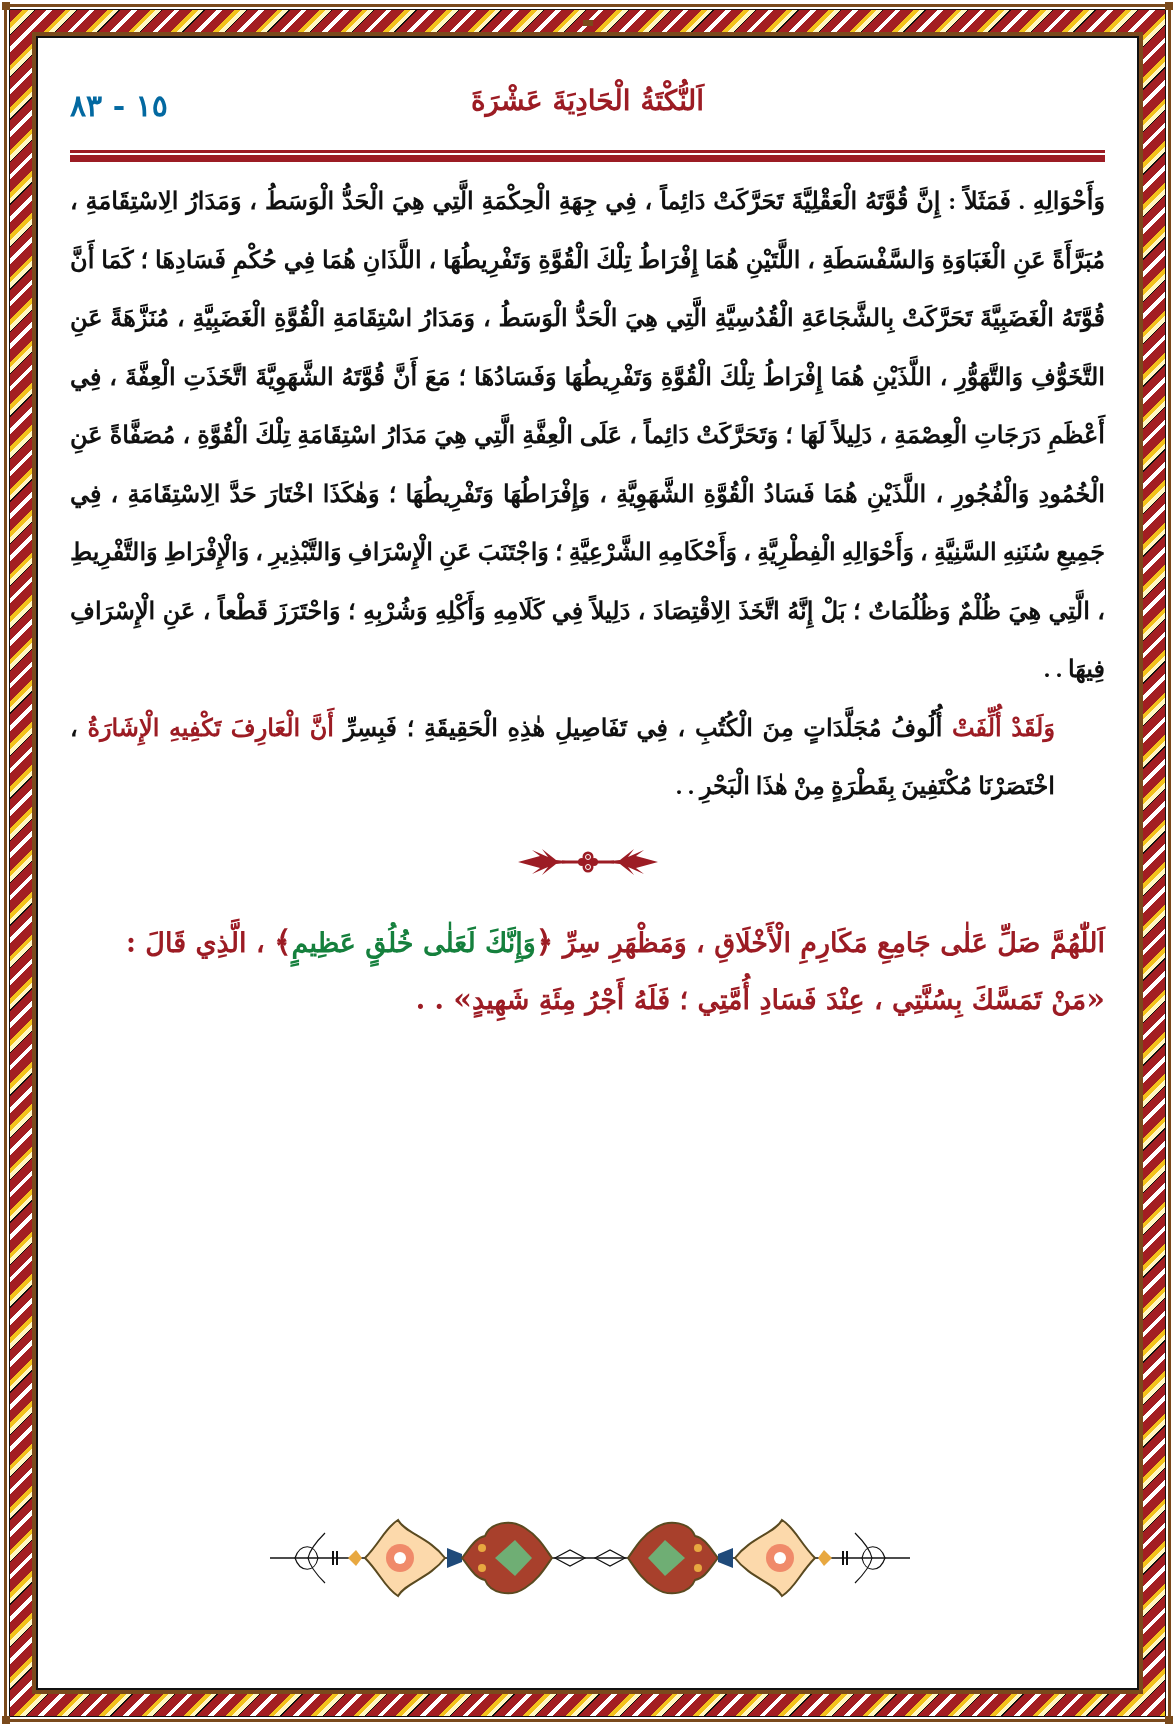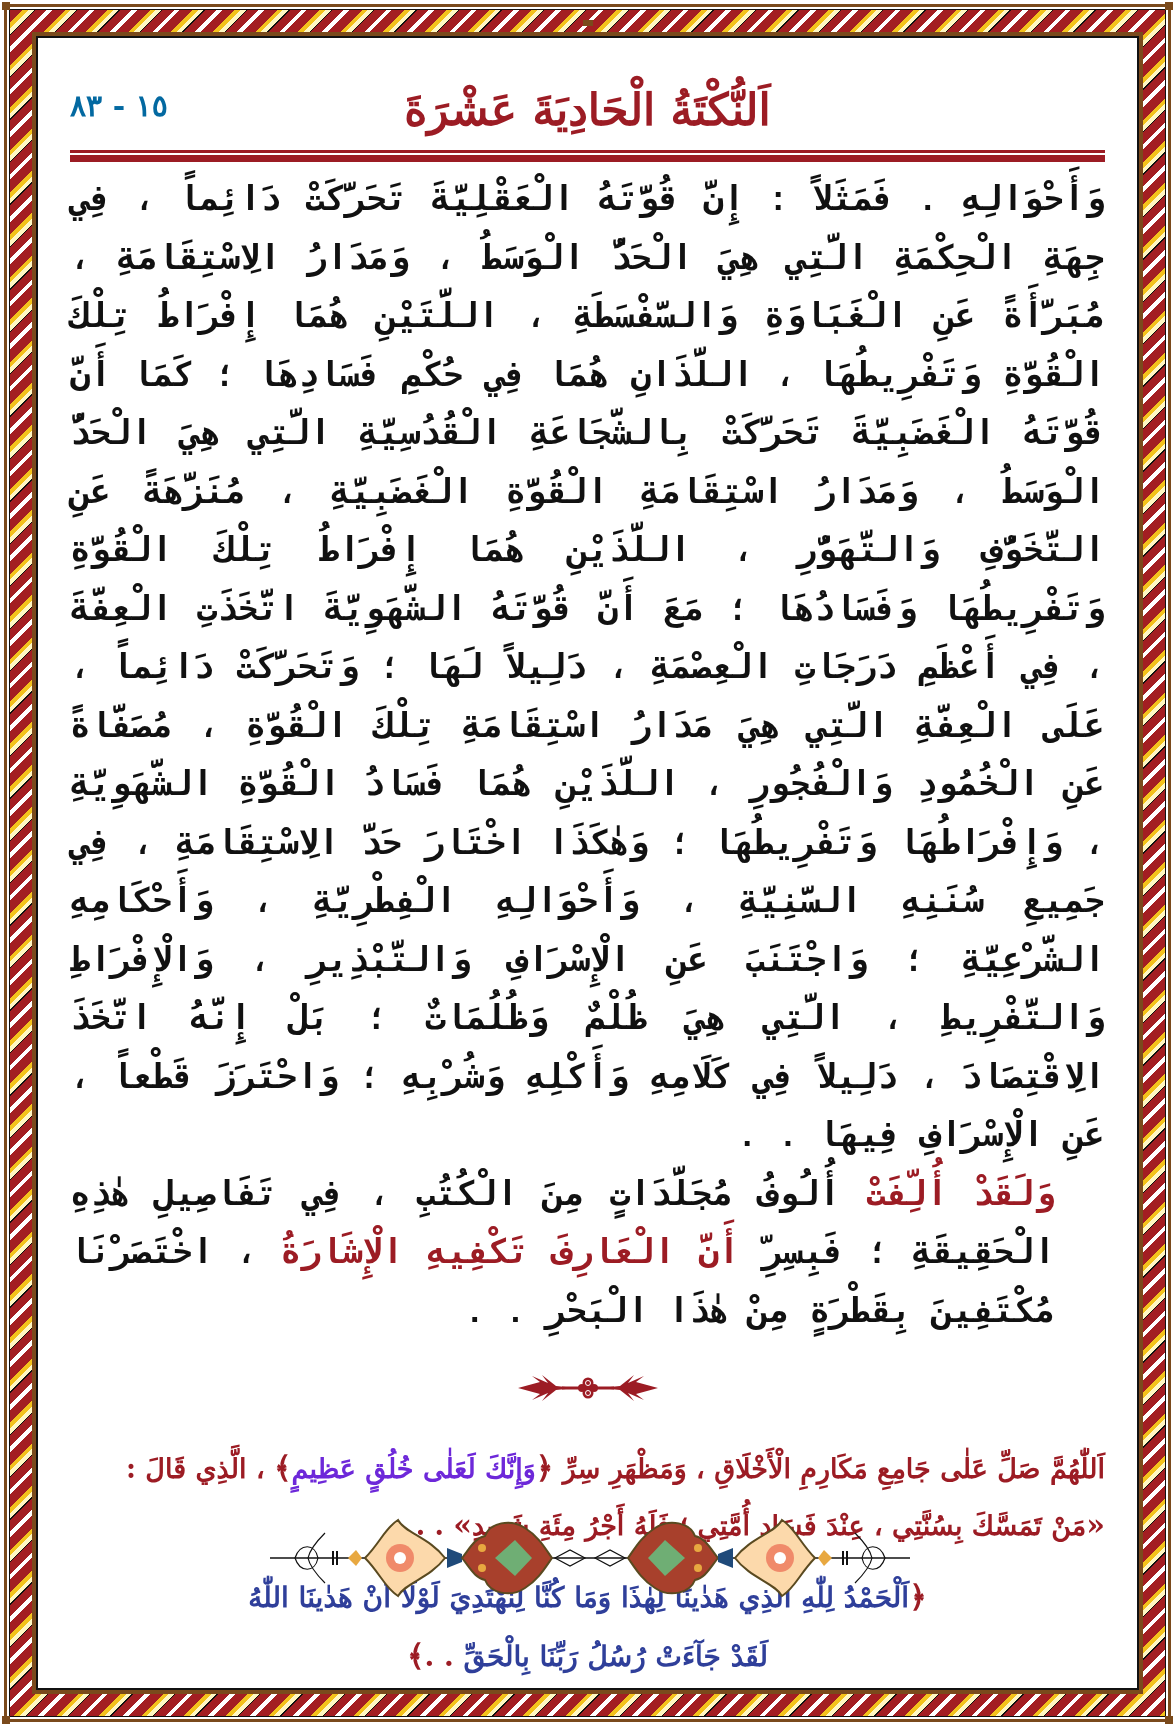--- a/index.html
+++ b/index.html
@@ -34,43 +34,43 @@
     
     .page {
       position: absolute; left: 70px; top: 80px; width: 1035px;
       direction: rtl; color: #111;
     }
     .header {
       position: relative; height: 68px;
     }
     .header-title {
       position: absolute; left: 0; right: 0; top: 4px; text-align: center;
-      font-family: "DejaVu Serif", serif; font-weight: bold; font-size: 44px; color: #9c1c24;
+      font-family: "DejaVu Serif", serif; font-weight: bold; font-size: 28px; color: #9c1c24;
     }
     .header-page {
       position: absolute; left: 0; top: 8px; direction: ltr;
       font-family: "DejaVu Serif", serif; font-weight: bold; font-size: 30px; color: #0369a1;
     }
     .header-rule {
       position: absolute; left: 0; right: 0; top: 70px; height: 12px;
     }
     .header-rule .thin { height: 3px; background: #9c1c24; }
     .header-rule .gap { height: 2px; }
     .header-rule .thick { height: 7px; background: #9c1c24; }
 
     .body-text {
       margin-top: 24px;
-      font-family: Liberation Mono, monospace; font-weight: bold; font-size: 34px;
+      font-family: Liberation Serif, serif; font-weight: bold; font-size: 24px;
       line-height: 58.5px; text-align: justify; text-align-last: right;
     }
     .para { margin: 0; }
     .para + .para { margin-top: 0; }
     .indent { padding-right: 50px; }
     .red { color: #9c1c24; }
-    .blue { color: #6d28d9; }
+    .blue { color: #15803d; }
 
     .ornament-small { height: 56px; display: flex; justify-content: center; align-items: center; margin-top: 18px; }
 
     .prayer {
       margin-top: 24px; font-family: "DejaVu Serif", serif; font-weight: bold; font-size: 27px;
       line-height: 56px; color: #9c1c24; text-align: right;
     }
     .quote-block {
       margin-top: 14px; text-align: center; font-family: "DejaVu Serif", serif; font-weight: bold;
       font-size: 28px; line-height: 58px; color: #2f3f9a;
@@ -124,24 +124,20 @@
       </g>
       <g fill="none" stroke="#fff" stroke-width="1">
         <circle cx="70" cy="10" r="2.5"></circle>
           <circle cx="70" cy="20" r="2.5"></circle>
       </g>
     </svg>
   </div>
 
   <div class="prayer"><span>اَللّٰهُمَّ صَلِّ عَلٰى جَامِعِ مَكَارِمِ الْأَخْلَاقِ ، وَمَظْهَرِ سِرِّ </span><span class="bracket">﴿</span><span class="blue">وَإِنَّكَ لَعَلٰى خُلُقٍ عَظِيمٍ</span><span class="bracket">﴾</span><span> ، الَّذِي قَالَ : </span><span class="bracket">«</span><span>مَنْ تَمَسَّكَ بِسُنَّتِي ، عِنْدَ فَسَادِ أُمَّتِي ؛ فَلَهُ أَجْرُ مِئَةِ شَهِيدٍ</span><span class="bracket">»</span><span> . .</span></div>
 
-  <div class="quote-block">
-    <div><span class="bracket">﴿</span><span>اَلْحَمْدُ لِلّٰهِ الَّذِي هَدٰينَا لِهٰذَا وَمَا كُنَّا لِنَهْتَدِيَ لَوْلَآ أَنْ هَدٰينَا اللّٰهُ</span></div>
-    <div><span>لَقَدْ جَآءَتْ رُسُلُ رَبِّنَا بِالْحَقِّ</span><span class="dots-red"> . .</span><span class="bracket">﴾</span></div>
-  </div>
 
 </div>
 
 <div class="ornament-large">
   <svg width="640" height="100" viewBox="0 0 640 100">
     <line x1="0" y1="50" x2="640" y2="50" stroke="#111" stroke-width="1.5"></line>
 
     <g fill="none" stroke="#111" stroke-width="1.2">
       <path d="M25 50 C30 35 45 35 48 50 C45 65 30 65 25 50 Z"></path>
       <path d="M38 50 C40 40 50 30 55 25"></path>

